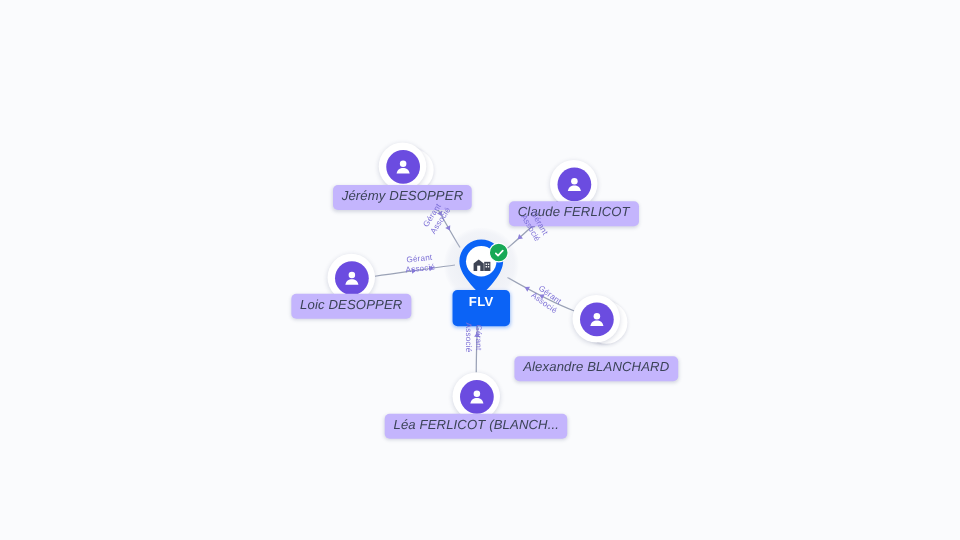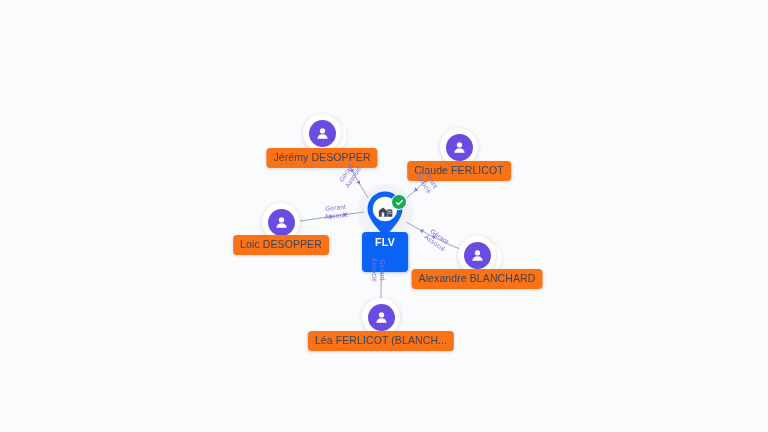--- a/index.html
+++ b/index.html
@@ -62,29 +62,30 @@
     border-radius: 50%;
     background: #6b4ce0;
     display: flex;
     align-items: center;
     justify-content: center;
   }
   .avatar-disc svg { display: block; }
   .node-label {
     position: absolute;
     transform: translate(-50%, 0);
-    background: #f97316;
+    background: #c4b5fd;
     color: #3b4357;
     font-size: 10.5px;
     line-height: 1;
     letter-spacing: .1px;
     white-space: nowrap;
     padding: 4px 7px 5px 7px;
     border-radius: 4px;
     box-shadow: 0 1px 3px rgba(30,40,90,0.17);
+    font-style: italic;
   }
 
   
   .company-node {
     position: absolute;
     width: 0;
     height: 0;
   }
   .pin-halo {
     position: absolute;
@@ -127,21 +128,21 @@
   }
   .company-chip {
     position: absolute;
     transform: translate(-50%, 0);
     background: #0b63f6;
     color: #ffffff;
     font-size: 10.5px;
     font-weight: bold;
     letter-spacing: .3px;
     line-height: 1;
-    padding: 5px 13px 24px 13px;
+    padding: 5px 13px 13px 13px;
     border-radius: 4px;
     box-shadow: 0 1px 3px rgba(11,99,246,0.35);
     white-space: nowrap;
   }
 
   
   .edge-label {
     position: absolute;
     color: #7c6fd6;
     font-size: 6.5px;
@@ -227,21 +228,21 @@
         <div class="stack-back b2"></div>
         <div class="avatar-ring">
           <div class="avatar-disc" style="background: rgb(107, 76, 224);">
             <svg viewBox="0 0 24 24" width="17" height="17" xmlns="http://www.w3.org/2000/svg">
               <circle cx="12" cy="8.4" r="3.7" fill="#ffffff"></circle>
               <path d="M4.6 19.4 C5.4 15.2 8.4 13.2 12 13.2 C15.6 13.2 18.6 15.2 19.4 19.4 Z" fill="#ffffff"></path>
             </svg>
           </div>
         </div>
       </div>
-      <div class="node-label" style="left: 477px; top: 269px; text-align: right;">Alexandre BLANCHARD</div>
+      <div class="node-label" style="left: 477px; top: 285px; text-align: right;">Alexandre BLANCHARD</div>
       <div class="person-node" style="left: 381px; top: 317px;">
         <div class="avatar-ring">
           <div class="avatar-disc" style="background: rgb(107, 76, 224);">
             <svg viewBox="0 0 24 24" width="17" height="17" xmlns="http://www.w3.org/2000/svg">
               <circle cx="12" cy="8.4" r="3.7" fill="#ffffff"></circle>
               <path d="M4.6 19.4 C5.4 15.2 8.4 13.2 12 13.2 C15.6 13.2 18.6 15.2 19.4 19.4 Z" fill="#ffffff"></path>
             </svg>
           </div>
         </div>
       </div>

